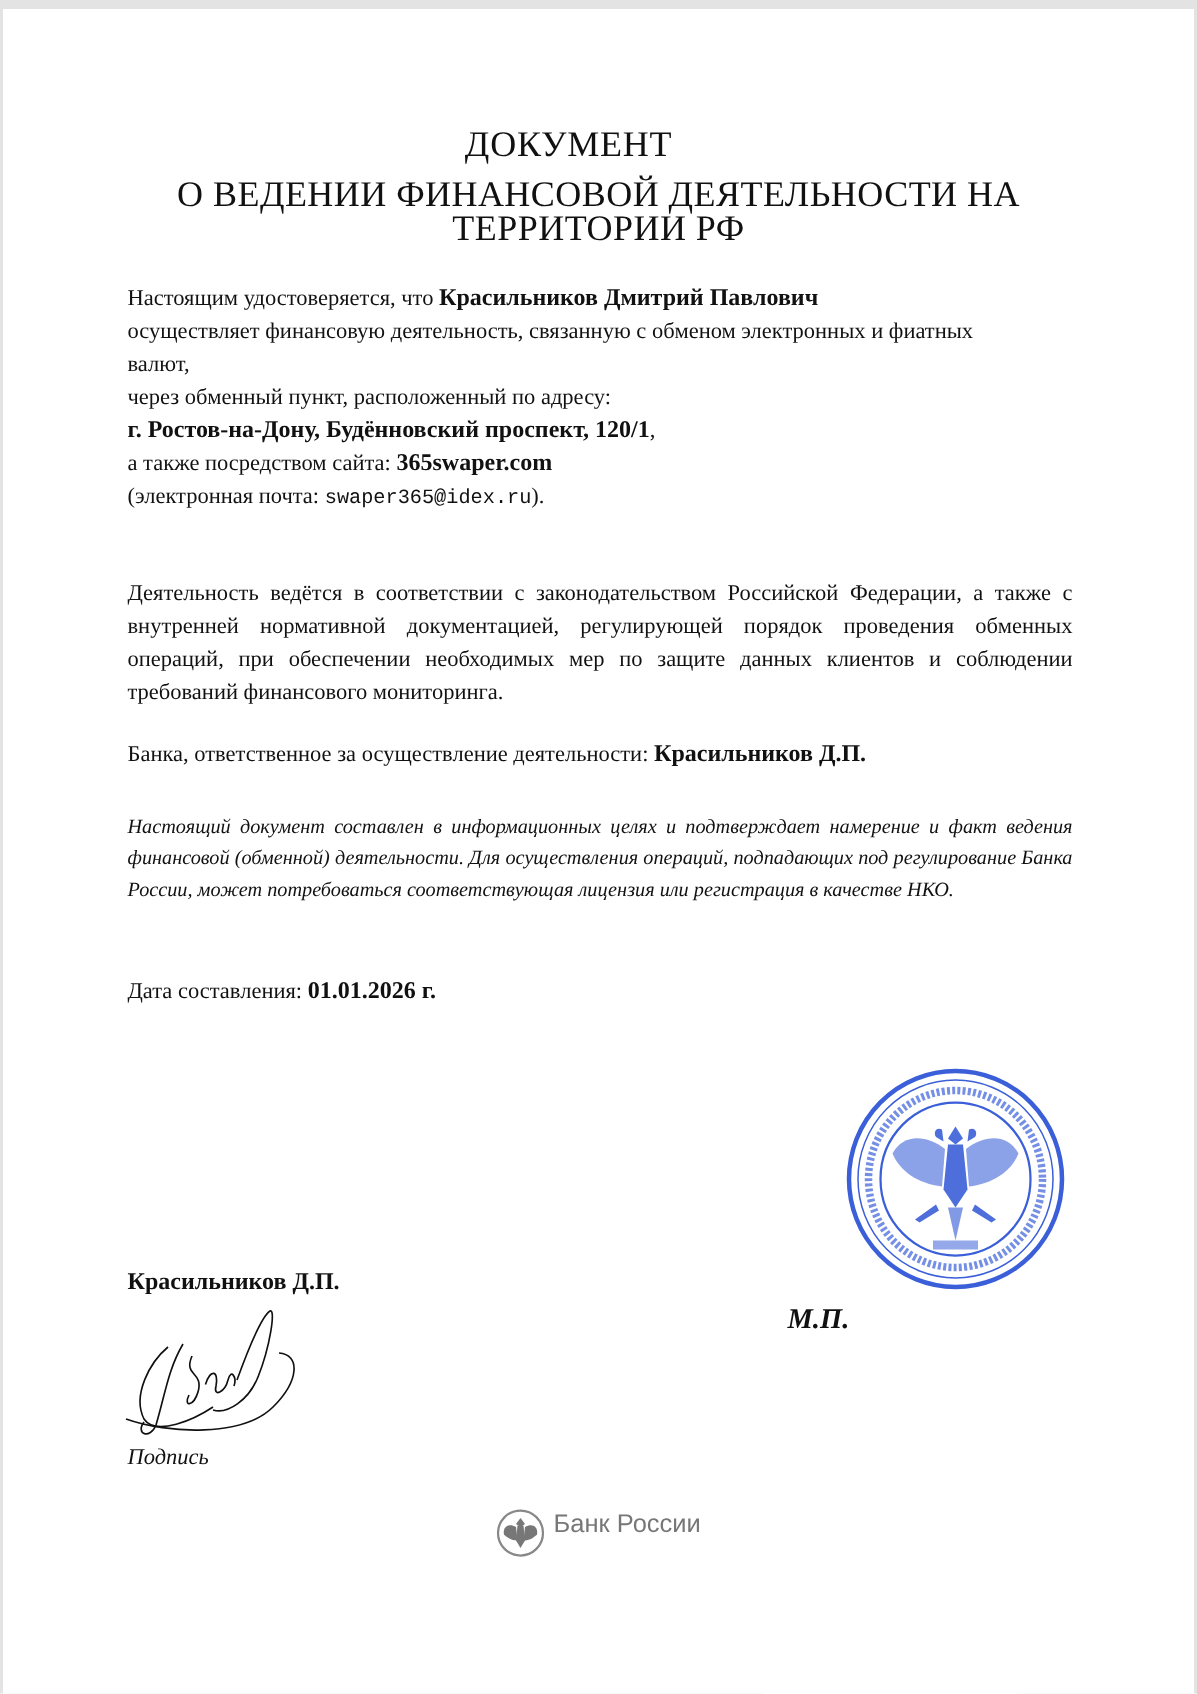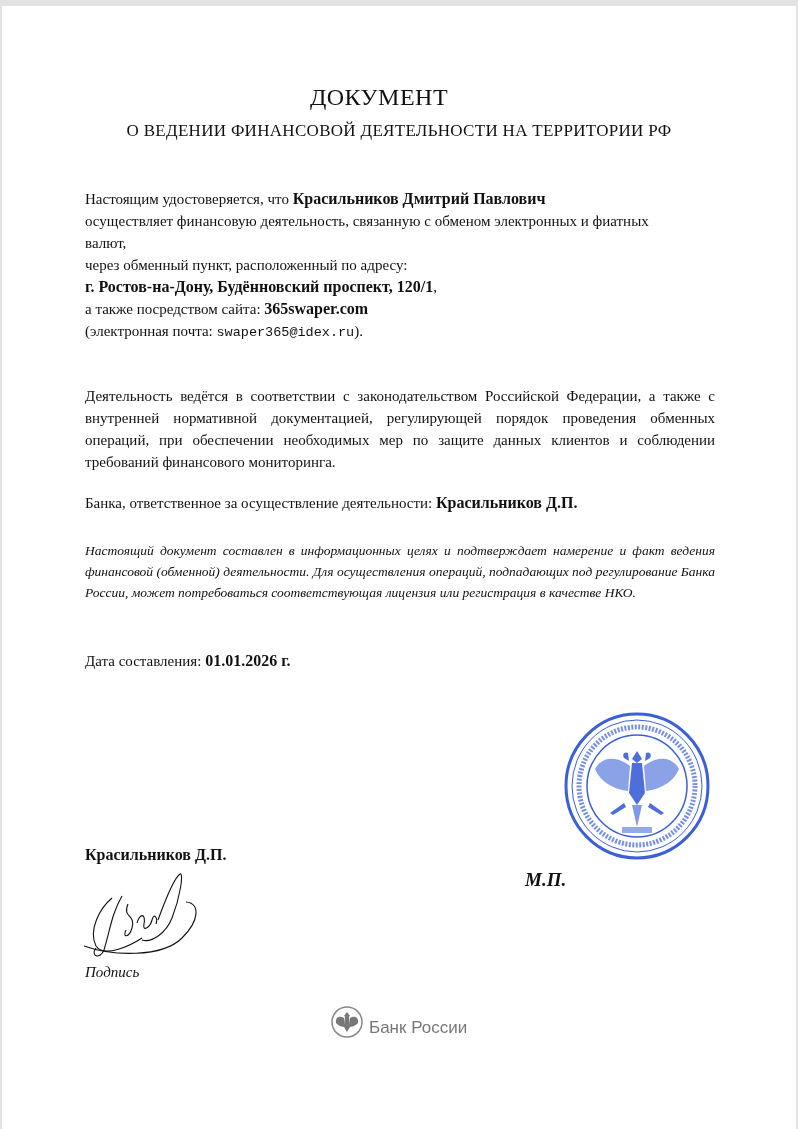--- a/index.html
+++ b/index.html
@@ -11,21 +11,21 @@
     position: absolute; left: 2px; top: 6px; width: 794px; height: 1123px;
     background: #fff;
   }
   .abs { position: absolute; }
   .title {
     left: 0; width: 754px; top: 78px; text-align: center;
     font-family: "Liberation Serif", serif; font-size: 24px; letter-spacing: 0.5px;
   }
   .subtitle {
     left: 100px; width: 594px; top: 113px; text-align: center;
-    font-family: "Liberation Serif", serif; font-size: 17px; line-height: 23px; letter-spacing: 0.3px;
+    font-family: "Liberation Serif", serif; font-size: 24px; line-height: 23px; letter-spacing: 0.3px;
   }
   .body-text {
     font-family: "Liberation Serif", serif; font-size: 15px; line-height: 22px;
     left: 83px; width: 630px;
   }
   .intro { top: 182px; }
   .intro div { white-space: nowrap; }
   b { font-weight: bold; font-size: 16px; }
   .mono { font-family: "Liberation Mono", monospace; font-size: 13.5px; }
   .para2 { top: 379px; text-align: justify; text-align-last: left; }
@@ -34,21 +34,21 @@
     top: 534px; left: 83px; width: 630px; font-style: italic;
     font-family: "Liberation Serif", serif; font-size: 13.5px; line-height: 21px;
     text-align: justify; text-align-last: left;
   }
   .date { top: 644px; }
   .seal { left: 560px; top: 705px; width: 150px; height: 150px; }
   .signer { left: 83px; top: 840px; font-family: "Liberation Serif", serif; font-weight: bold; font-size: 16px; }
   .mp { left: 523px; top: 863px; font-family: "Liberation Serif", serif; font-style: italic; font-size: 19px; font-weight: bold; }
   .signature { left: 80px; top: 862px; width: 125px; height: 95px; }
   .sign-label { left: 83px; top: 958px; font-family: "Liberation Serif", serif; font-style: italic; font-size: 15px; text-align: right; }
-  .bank-logo { left: 329px; top: 1000px; display: flex; align-items: flex-end; gap: 6px; }
+  .bank-logo { left: 329px; top: 1000px; display: flex; align-items: flex-start; gap: 6px; }
   .bank-logo .name { font-family: "Liberation Sans", sans-serif; font-size: 17px; color: #777; }
 </style>
 </head>
 <body>
 
 <div class="page">
 
   <div class="abs title">ДОКУМЕНТ</div>
   <div class="abs subtitle">О ВЕДЕНИИ ФИНАНСОВОЙ ДЕЯТЕЛЬНОСТИ НА ТЕРРИТОРИИ РФ</div>
 

